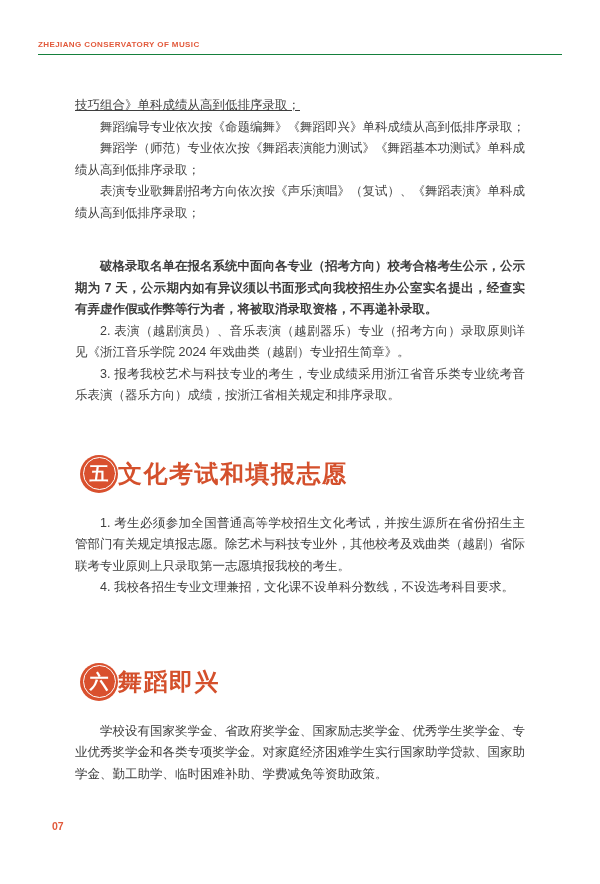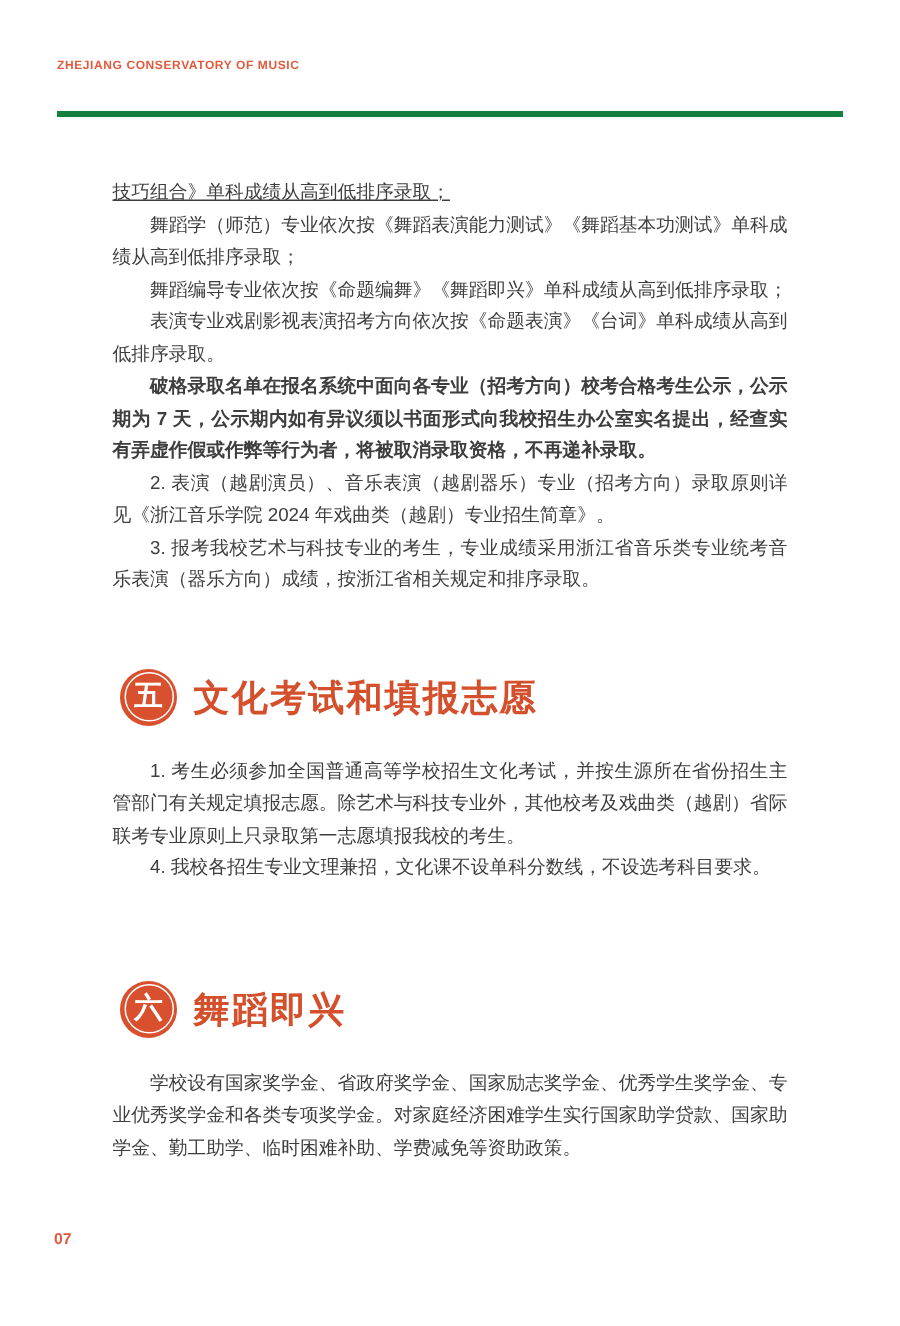--- a/index.html
+++ b/index.html
@@ -9,41 +9,41 @@
     width: 600px;
     height: 884px;
     margin: 0 auto;
     background: #ffffff;
     font-family: "Liberation Sans", sans-serif;
     overflow: hidden;
   }
   
   .header {
     margin: 33px 38px 0 38px;
-    border-bottom: 4px solid #15803d;
-    padding-bottom: 23px;
+    border-bottom: 1px solid #15803d;
+    padding-bottom: 3px;
   }
   .brand {
     color: #E25A3C;
     font-size: 8px;
     font-weight: bold;
     letter-spacing: 0.4px;
   }
   
   .content {
     margin: 0 75px;
     width: 450px;
     color: #3E3E3E;
     font-size: 12.5px;
     line-height: 21.5px;
     text-align: justify;
   }
   .content p { margin: 0; text-indent: 2em; }
   .content p.no-indent { text-indent: 0; text-decoration: underline; }
-  .content p.bold { font-weight: bold; }
+  .content p.bold { font-weight: bold; margin-top: 32px; }
   .intro { margin-top: 40px; }
   
   .section-header {
     display: flex;
     align-items: center;
     margin: 48px 0 20px 5px;
   }
   .section-header.second { margin-top: 64px; }
   .sec-badge {
     width: 38px; height: 38px;
@@ -57,54 +57,53 @@
     border: 1.5px solid #ffffff;
     border-radius: 50%;
     display: flex; align-items: center; justify-content: center;
     color: #ffffff;
     font-family: "DejaVu Serif", serif;
     font-size: 19px;
     font-weight: bold;
     line-height: 1;
   }
   .sec-title {
-    margin-left: 11px;
     color: #D4502C;
     font-family: "DejaVu Serif", serif;
     font-size: 24px;
     font-weight: bold;
     letter-spacing: 1.5px;
     line-height: 1;
   }
   
   .page-number {
     position: absolute;
-    left: 36px;
+    left: 52px;
     top: 820px;
     color: #E25A3C;
     font-size: 10.5px;
     font-weight: bold;
   }
 </style>
 </head>
 <body>
 
 <div class="page">
 
   <div class="header">
     <span class="brand">ZHEJIANG CONSERVATORY OF MUSIC</span>
   </div>
 
   <div class="content">
 
     <div class="intro">
       <p class="no-indent">技巧组合》单科成绩从高到低排序录取；</p>
+      <p>舞蹈编导专业依次按《命题编舞》《舞蹈即兴》单科成绩从高到低排序录取；</p>
       <p>舞蹈学（师范）专业依次按《舞蹈表演能力测试》《舞蹈基本功测试》单科成绩从高到低排序录取；</p>
-      <p>舞蹈编导专业依次按《命题编舞》《舞蹈即兴》单科成绩从高到低排序录取；</p>
-      <p>表演专业戏剧影视表演招考方向依次按《命题表演》《台词》单科成绩从高到低排序录取。</p>
+      <p>表演专业歌舞剧招考方向依次按《声乐演唱》（复试）、《舞蹈表演》单科成绩从高到低排序录取；</p>
       <p class="bold">破格录取名单在报名系统中面向各专业（招考方向）校考合格考生公示，公示期为 7 天，公示期内如有异议须以书面形式向我校招生办公室实名提出，经查实有弄虚作假或作弊等行为者，将被取消录取资格，不再递补录取。</p>
       <p>2. 表演（越剧演员）、音乐表演（越剧器乐）专业（招考方向）录取原则详见《浙江音乐学院 2024 年戏曲类（越剧）专业招生简章》。</p>
       <p>3. 报考我校艺术与科技专业的考生，专业成绩采用浙江省音乐类专业统考音乐表演（器乐方向）成绩，按浙江省相关规定和排序录取。</p>
     </div>
 
     <div class="section-header">
       <span class="sec-badge">
         <span class="sec-badge-inner">五</span>
       </span>
       <span class="sec-title">文化考试和填报志愿</span>

